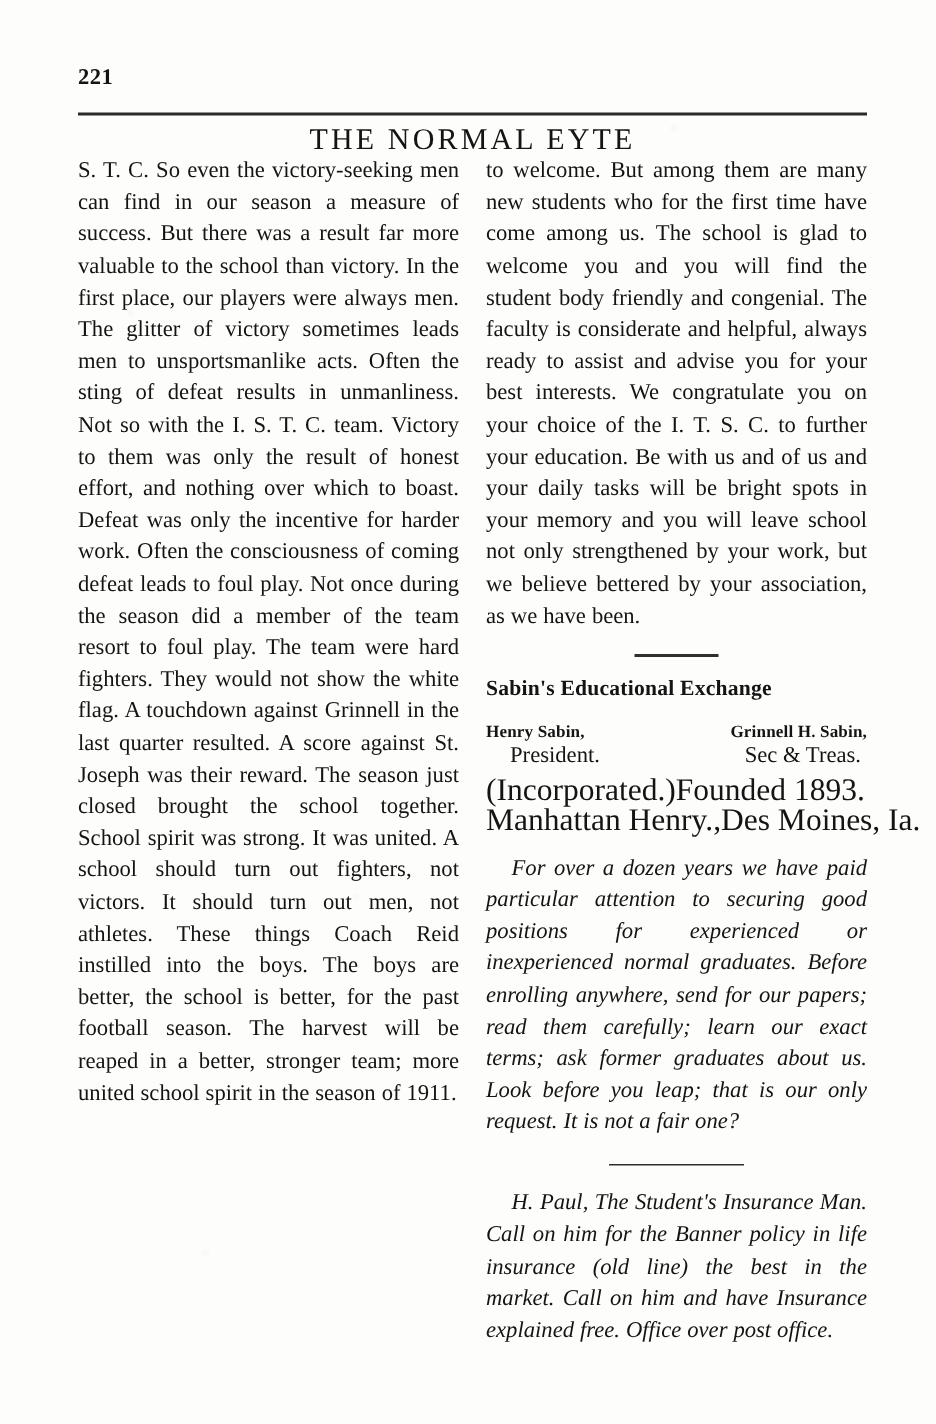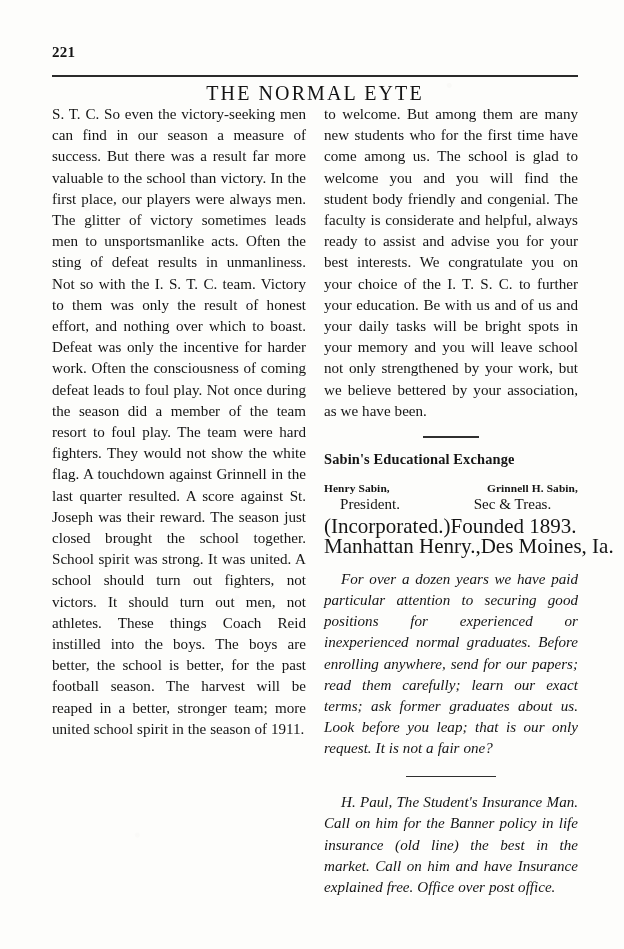--- a/index.html
+++ b/index.html
@@ -142,21 +142,20 @@
     white-space: nowrap;
   }
   .officer-title {
     font-size: 15.1px;
     line-height: 19px;
     padding-left: 16px;
   }
   .officer.right .officer-title {
     padding-left: 0;
     padding-right: 4px;
-    text-align: center;
   }
   .ad-line {
     display: flex;
     justify-content: flex-start;
     font-size: 21px;
     line-height: 20.4px;
   }
   .ad-line .lhs { white-space: nowrap; }
   .ad-line .rhs { white-space: nowrap; padding-right: 2px; }
 </style>

